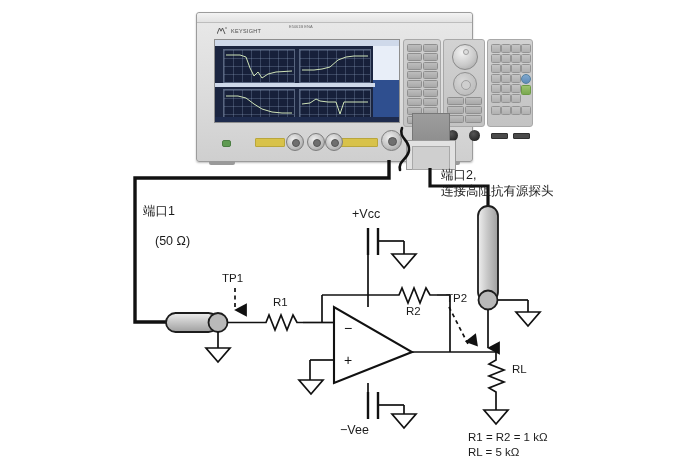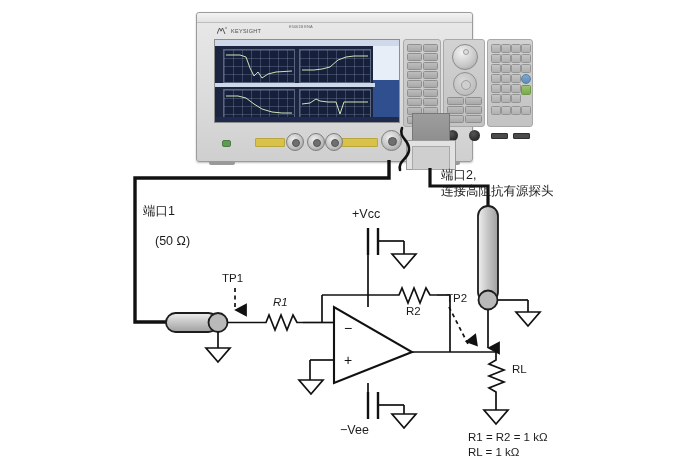--- a/index.html
+++ b/index.html
@@ -350,23 +350,23 @@
 
   <div class="lbl lbl-cn" style="left:441px;top:168px;">端口2,</div>
   <div class="lbl lbl-cn" style="left:441px;top:184px;text-align:right;">连接高阻抗有源探头</div>
 
   <div class="lbl lbl-en" style="left:352px;top:207px;">+Vcc</div>
   <div class="lbl lbl-en" style="left:340px;top:423px;">−Vee</div>
 
   <div class="lbl lbl-tp" style="left:222px;top:272px;">TP1</div>
   <div class="lbl lbl-tp" style="left:446px;top:292px;">TP2</div>
 
-  <div class="lbl lbl-sm" style="left:273px;top:296px;font-style:italic;">R1</div>
+  <div class="lbl lbl-sm" style="left:273px;top:296px;">R1</div>
   <div class="lbl lbl-sm" style="left:406px;top:305px;">R2</div>
   <div class="lbl lbl-sm" style="left:512px;top:363px;">RL</div>
 
   <div class="lbl op-sign" style="left:344px;top:320px;">−</div>
   <div class="lbl op-sign" style="left:344px;top:352px;">+</div>
 
   <div class="lbl lbl-val" style="left:468px;top:430px;">R1 = R2 = 1 kΩ</div>
-  <div class="lbl lbl-val" style="left:468px;top:445px;">RL = 1 kΩ</div>
+  <div class="lbl lbl-val" style="left:468px;top:445px;">RL = 5 kΩ</div>
 
 </div>
 
 </body></html>

